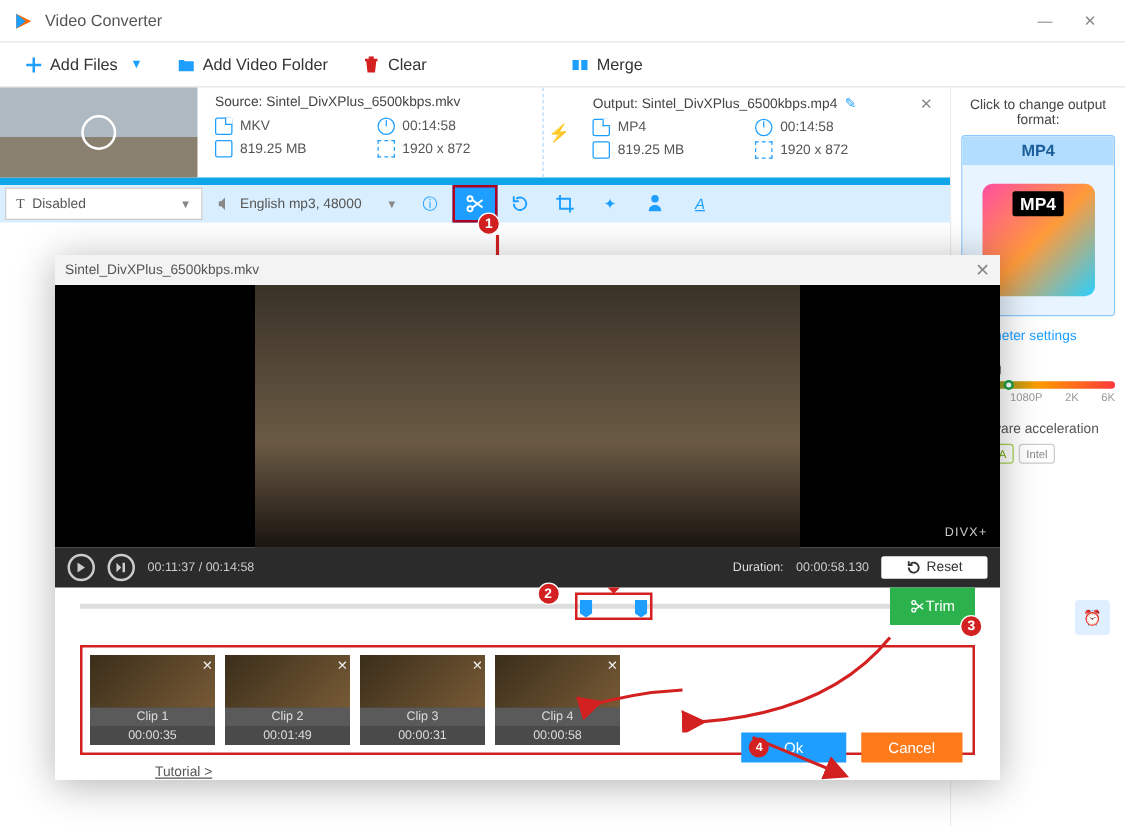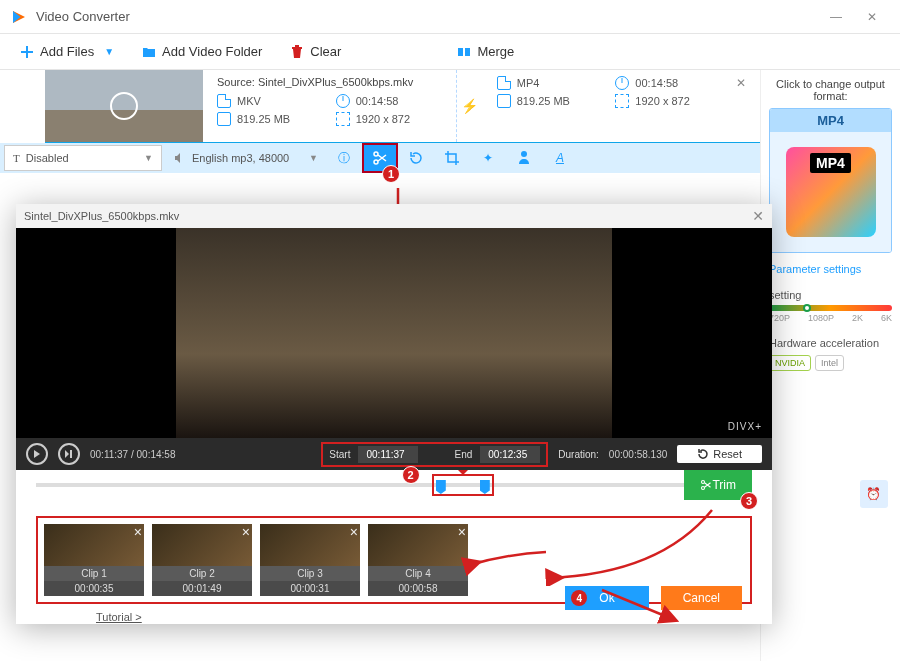--- a/index.html
+++ b/index.html
@@ -18,21 +18,21 @@
 .toolbar .btn.add .ic svg { stroke: #1e9fff; }
 .toolbar .btn.merge .ic svg, .toolbar .btn.folder .ic svg { fill: #1e9fff; }
 .toolbar .chev { color: #1e9fff; margin-left: -18px; font-size: 10px; }
 
 
 .main { display: flex; height: calc(100% - 70px); }
 .center-col { flex: 1; position: relative; }
 .right-col { width: 140px; border-left: 1px solid #eee; padding: 8px; }
 
 
-.filerow { display: flex; border-bottom: 1px solid #0ea5e9; margin-left: 45px; }
+.filerow { display: flex; border-bottom: 6px solid #0ea5e9; }
 .thumb { width: 158px; height: 72px; background: linear-gradient(#aeb9c2 55%, #8a8070 55%); position: relative; }
 .thumb::after { content:""; position:absolute; left:50%; top:50%; width:24px; height:24px; border:2px solid #fff; border-radius:50%; transform:translate(-50%,-50%); }
 .fileinfo { flex: 1; display: flex; }
 .srccol, .outcol { flex: 1; padding: 6px 14px; display: grid; grid-template-columns: 1fr 1fr; gap: 4px 12px; align-content: start; }
 .srccol { border-right: 1px dashed #b6d9ff; }
 .srchead { grid-column: 1 / 3; font-size: 11px; color: #444; margin-bottom: 2px; }
 .cell { display: flex; align-items: center; gap: 6px; font-size: 11px; color: #555; }
 .pencil { color: #1e9fff; margin-left: 6px; }
 
 
@@ -57,21 +57,21 @@
 .rlink { color: #1e9fff; font-size: 11px; margin-top: 10px; display: block; }
 .rlabel { font-size: 11px; color: #555; margin-top: 14px; }
 .qualitybar { height: 6px; background: linear-gradient(90deg,#1b9e4a,#ff9a00,#ff3a3a); border-radius:3px; margin-top:4px; position:relative; }
 .qualitybar .tick{position:absolute;top:-1px;width:8px;height:8px;background:#fff;border:2px solid #1b9e4a;border-radius:50%;left:28%;}
 .qlabels{display:flex;justify-content:space-between;font-size:9px;color:#999;margin-top:2px;}
 .gpubadges{display:flex;gap:4px;margin-top:6px;}
 .gpubadges span{font-size:9px;padding:2px 5px;border:1px solid #ccc;border-radius:3px;color:#888;}
 .gpubadges span.nv{color:#6aa000;border-color:#a4d14e;}
 
 
-.overlay { position: absolute; left: 16px; top: 204px; width: 756px; background: #fff; box-shadow: 0 4px 30px rgba(0,0,0,.3); }
+.overlay { position: absolute; left: 44px; top: 204px; width: 756px; background: #fff; box-shadow: 0 4px 30px rgba(0,0,0,.3); }
 .ov-title { height: 24px; background: #f3f3f3; display: flex; align-items: center; padding: 0 8px; font-size: 11px; color: #555; }
 .ov-title .x { margin-left: auto; color: #888; font-size: 14px; }
 .preview { height: 210px; background: #000; position: relative; text-align: center; }
 .preview-inner { position: absolute; left: 160px; right: 160px; top: 0; bottom: 0; background: linear-gradient(#3a3228, #6a5a44 60%, #1a1410); }
 .divxlogo { position: absolute; right: 10px; bottom: 6px; color: #ccc; font-size: 10px; letter-spacing:1px; }
 
 .controls { height: 32px; background: #2b2b2b; display: flex; align-items: center; padding: 0 10px; gap: 10px; color: #ccc; font-size: 11px; }
 .controls .pbtn { width: 22px; height: 22px; border: 2px solid #ccc; border-radius: 50%; display:flex;align-items:center;justify-content:center; }
 .controls .time { font-size: 10px; }
 .controls .tbox { background:#444; padding:3px 8px; font-size:10px; color:#fff; width:60px; }
@@ -190,20 +190,21 @@
             </div>
           <div class="cell">
               <span class="ic-res"></span>
               <span>1920 x 872</span>
             </div>
         </div>
         <div style="display:flex;align-items:center;padding:0 4px;">
             <span class="ic-bolt">⚡</span>
           </div>
         <div class="outcol">
+          <div class="srchead"><span>Output: Sintel_DivXPlus_6500kbps.mp4</span><span class="pencil">✎</span></div>
           <div class="cell">
               <span class="ic-doc"></span>
               <span>MP4</span>
             </div>
           <div class="cell">
               <span class="ic-clock"></span>
               <span>00:14:58</span>
             </div>
           <div class="cell">
               <span class="ic-hd"></span>
@@ -314,27 +315,20 @@
           <path d="M1 0l6 4-6 4z" fill="#ccc"></path>
         </svg>
       </div>
     <div class="pbtn">
         <svg width="8" height="8" viewBox="0 0 8 8">
           <path d="M0 0l4 4-4 4zM5 0h2v8H5z" fill="#ccc"></path>
         </svg>
       </div>
     <span class="time"><span>00:11:37</span> / <span>00:14:58</span></span>
     <div style="flex:1"></div>
-    <div class="redbox">
-      <span class="tlbl">Start</span>
-      <span class="tbox">00:11:37</span>
-      <span style="width:20px"></span>
-      <span class="tlbl">End</span>
-      <span class="tbox">00:12:35</span>
-    </div>
     <span class="tlbl">Duration:</span>
     <span class="time">00:00:58.130</span>
     <div class="reset">
       <svg width="12" height="12" viewBox="0 0 12 12" fill="none" stroke="#333" stroke-width="1.5">
           <path d="M2 6a4 4 0 1 0 1.5-3"></path>
           <path d="M2 1v3h3"></path>
         </svg>
       <span>Reset</span>
     </div>
   </div>

